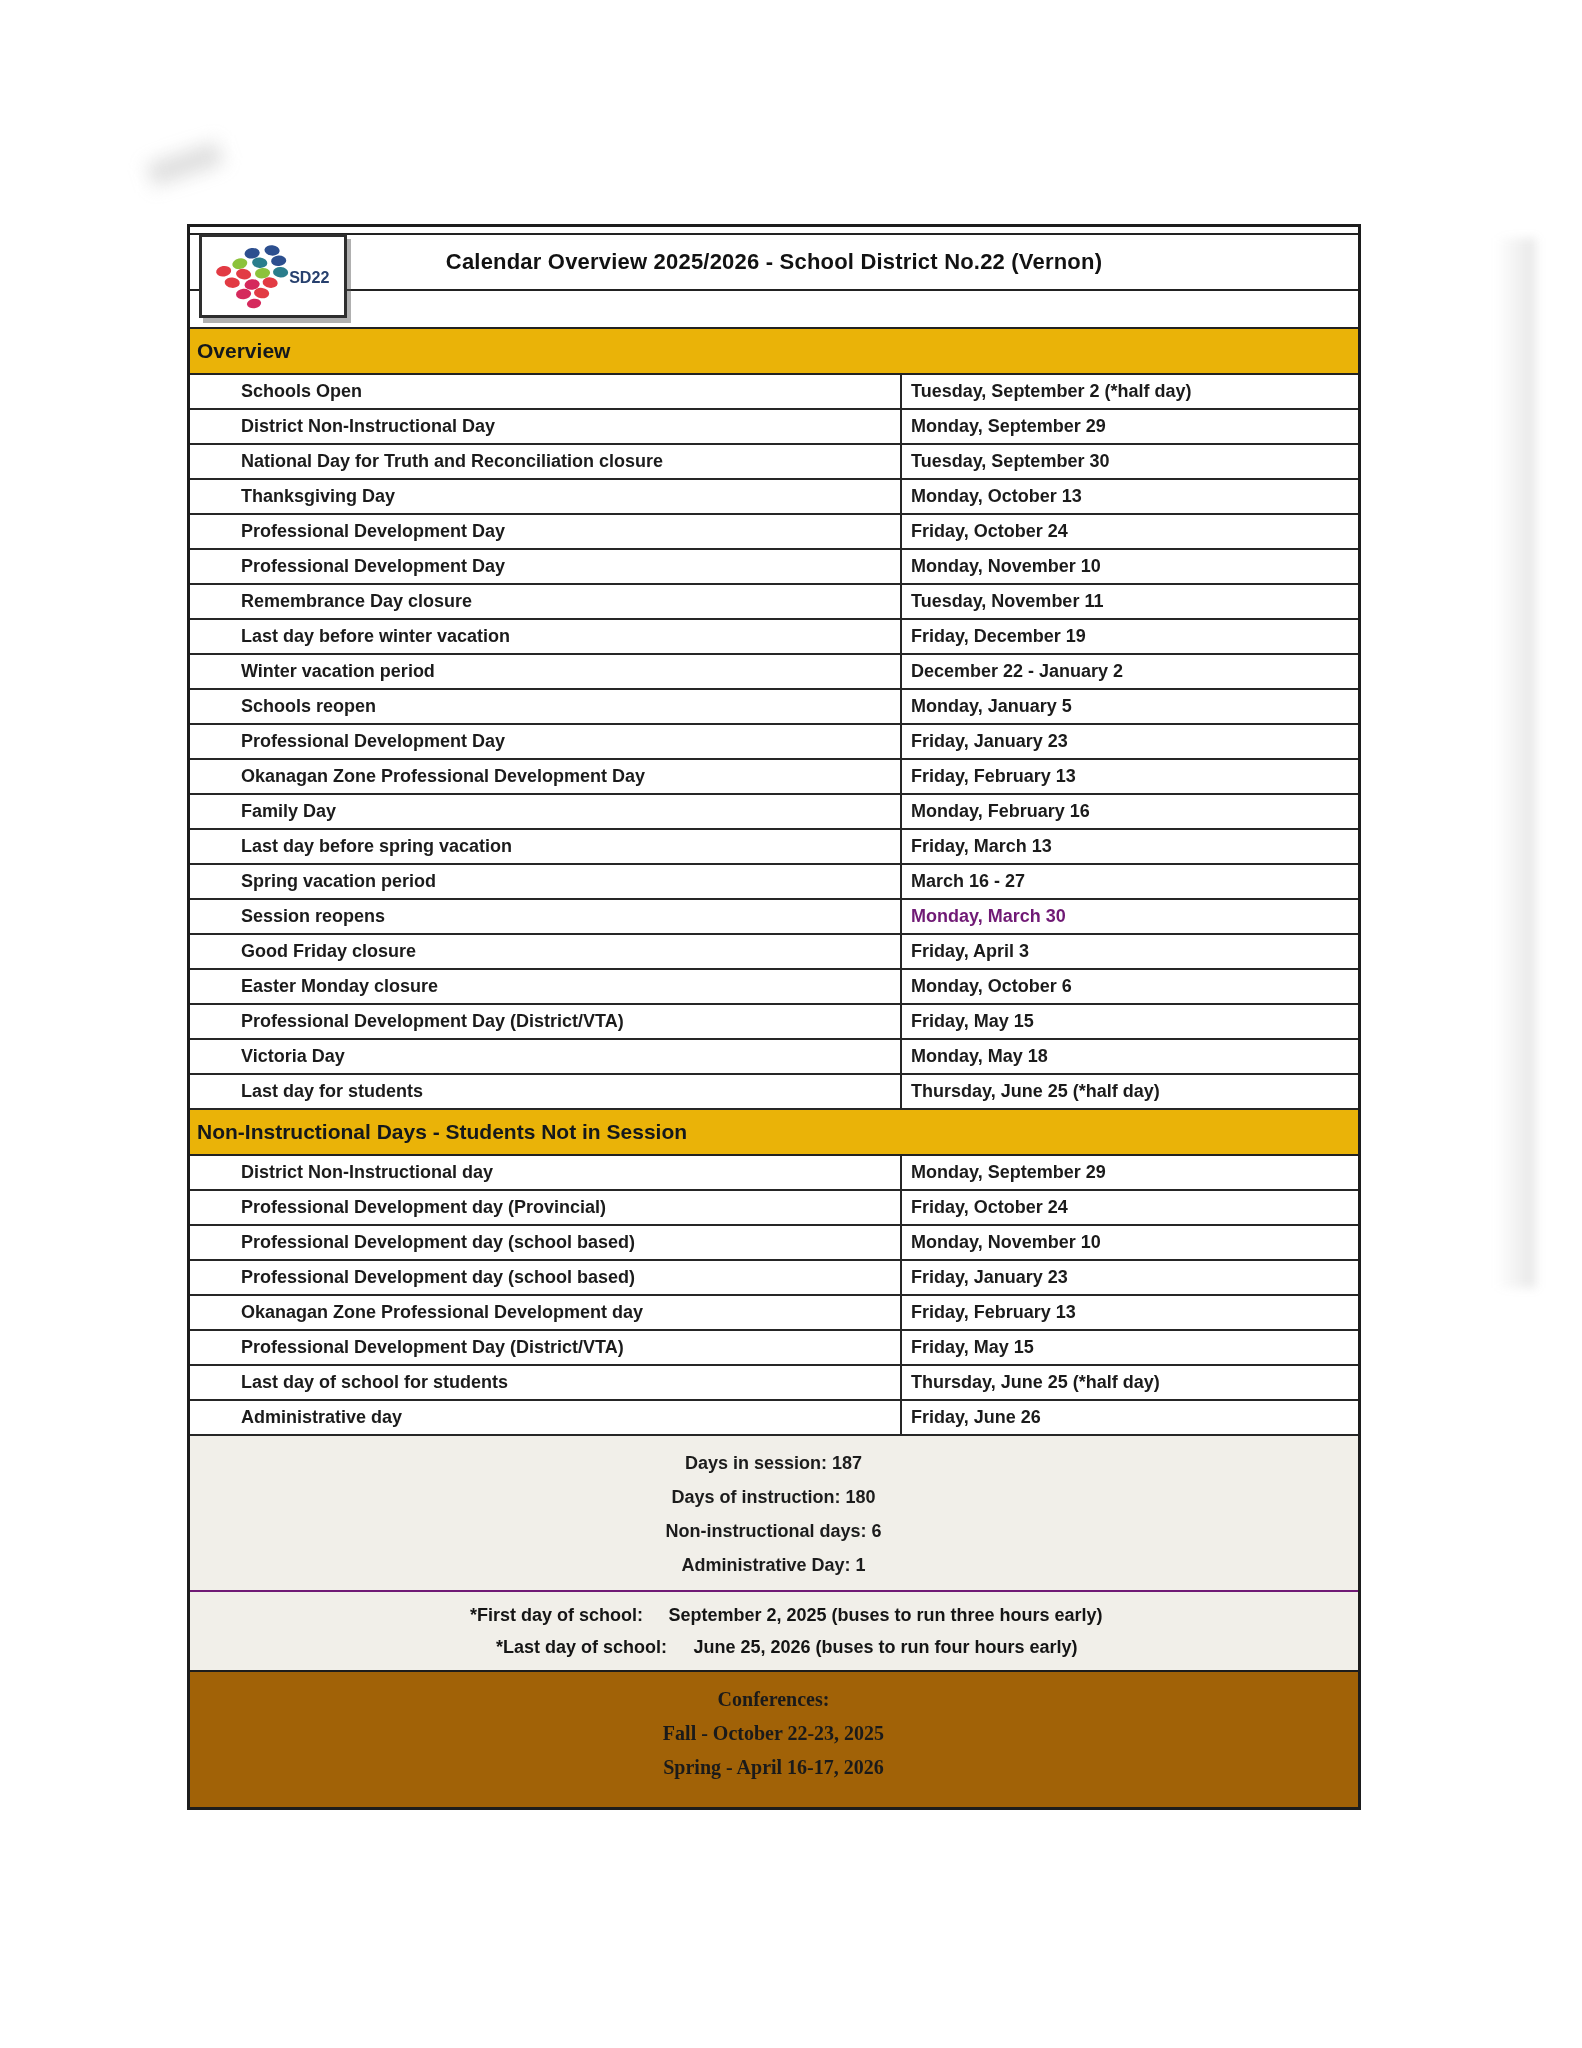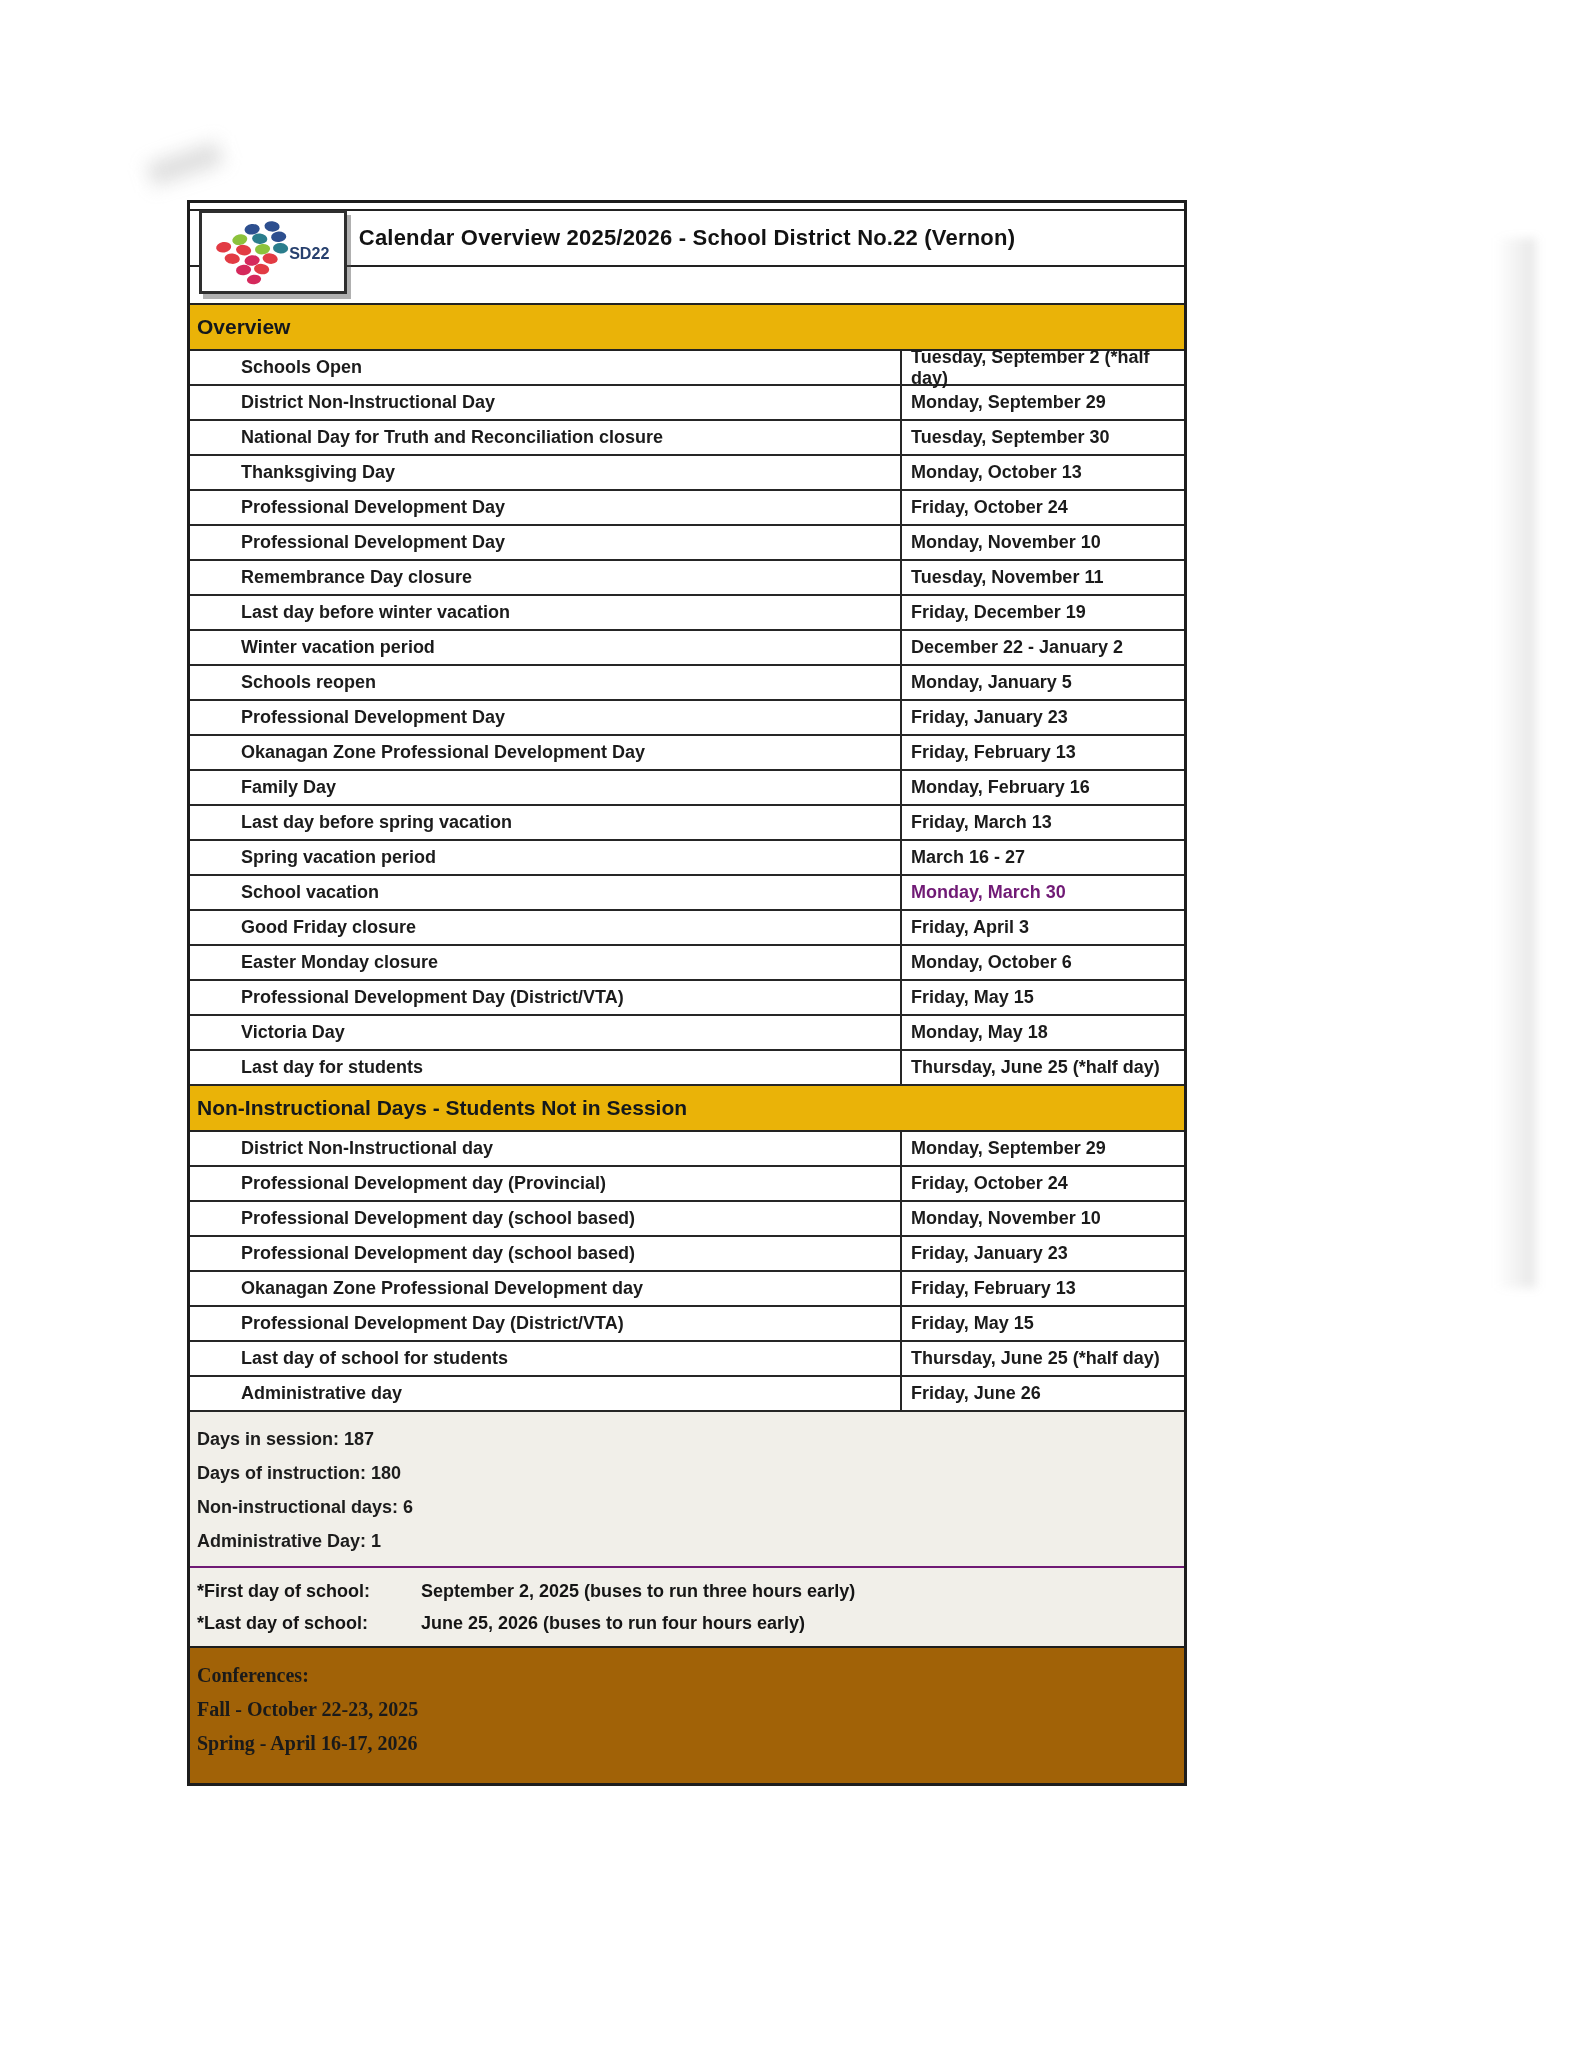--- a/index.html
+++ b/index.html
@@ -12,22 +12,22 @@
     position:absolute;left:148px;top:152px;width:74px;height:24px;
     background:rgba(140,140,140,.28);filter:blur(9px);transform:rotate(-18deg);
   }
   .artifact-right{
     position:absolute;left:1494px;top:238px;width:42px;height:1050px;
     background:linear-gradient(to right,rgba(0,0,0,0),rgba(110,110,110,.16));
     filter:blur(5px);
   }
   
   .doc{
-    position:absolute;left:187px;top:200px;width:1000px;
-    border:3px solid #1d1d1d;background:#fff;box-sizing:border-box;
+    position:absolute;left:187px;top:224px;width:1174px;
+    border:3px solid #1d1d1d;background:#fff;box-sizing:border-box;text-align:center;
   }
   .top-strip{height:6px;border-bottom:2px solid #222;}
   .title-row{
     position:relative;height:54px;border-bottom:2px solid #222;
     display:flex;align-items:center;justify-content:center;
   }
   .title{font-size:22px;font-weight:bold;color:#121212;letter-spacing:.2px;}
   .spacer-row{height:36px;border-bottom:2px solid #222;}
   .logo-box{
     position:absolute;left:9px;top:7px;width:148px;height:84px;background:#fff;
@@ -154,21 +154,21 @@
         </div>
         <div class="row">
           <div class="cell label">Last day before spring vacation</div>
           <div class="cell date">Friday, March 13</div>
         </div>
         <div class="row">
           <div class="cell label">Spring vacation period</div>
           <div class="cell date">March 16 - 27</div>
         </div>
         <div class="row">
-          <div class="cell label">School vacation</div>
+          <div class="cell label">Session reopens</div>
           <div class="cell date muted">Monday, March 30</div>
         </div>
         <div class="row">
           <div class="cell label">Good Friday closure</div>
           <div class="cell date">Friday, April 3</div>
         </div>
         <div class="row">
           <div class="cell label">Easter Monday closure</div>
           <div class="cell date">Monday, October 6</div>
         </div>

